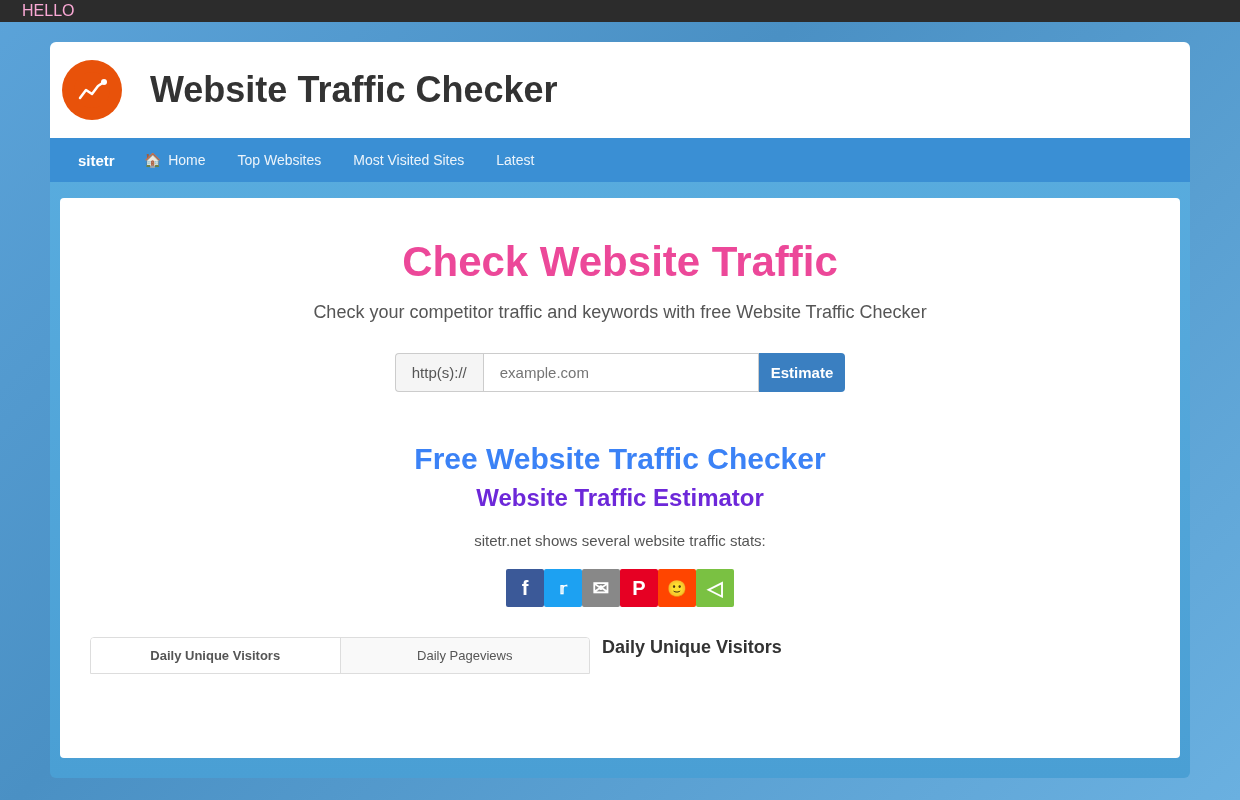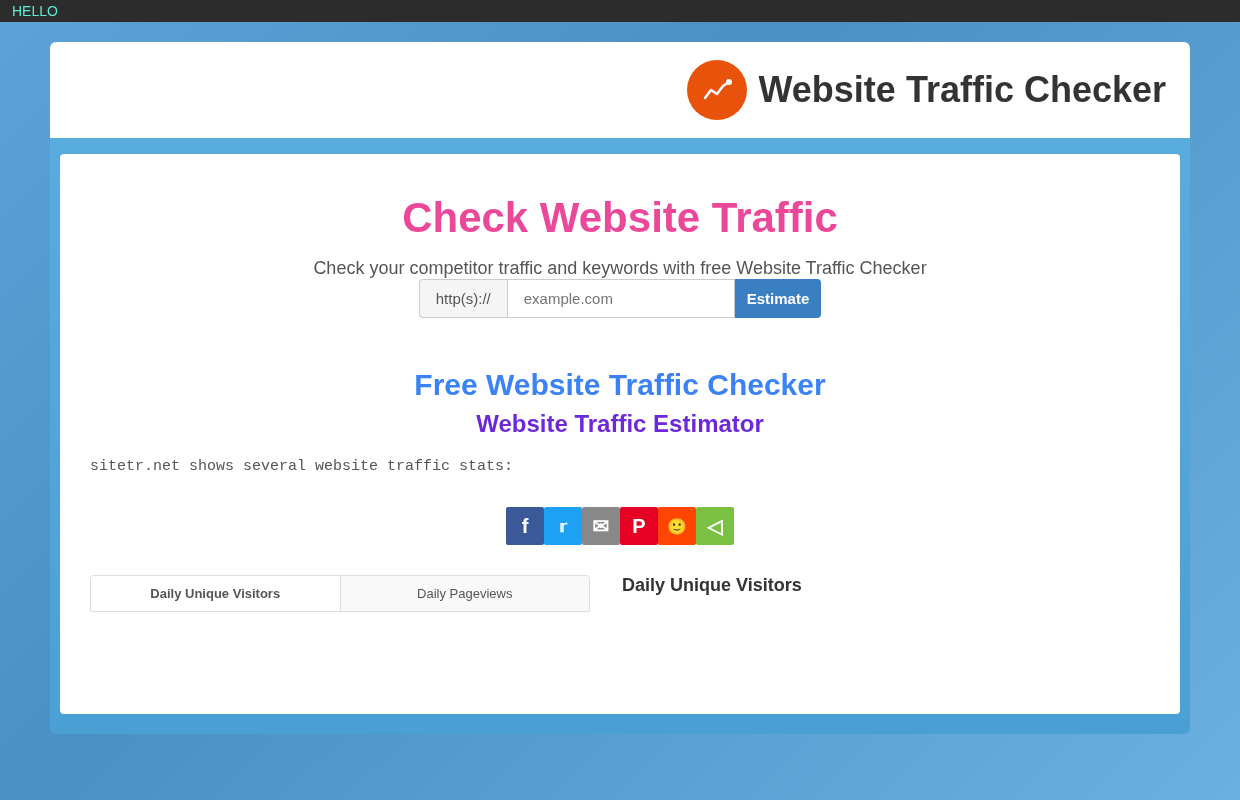--- a/index.html
+++ b/index.html
@@ -5,46 +5,45 @@
     * { margin: 0; padding: 0; box-sizing: border-box; }
     body {
       font-family: Arial, sans-serif;
       background: linear-gradient(135deg, #5ba3d9 0%, #4a90c4 40%, #6ab0e0 100%);
       min-height: 800px;
     }
 
     
     .top-bar {
       background: #2c2c2c;
-      color: #5eead4;
-      font-size: 14px;
-      padding: 4px 12px;
+      color: #f9a8d4;
+      font-size: 16px;
+      padding: 4px 22px;
       height: 22px;
       display: flex;
       align-items: center;
     }
 
     
     .outer-card {
       background: linear-gradient(180deg, #5baee0 0%, #4a9fd4 100%);
       margin: 20px auto;
       max-width: 1140px;
       border-radius: 6px;
       padding-bottom: 10px;
     }
 
     
     .header {
       background: white;
       border-radius: 6px 6px 0 0;
-      padding: 18px 24px;
-      display: flex;
-      align-items: center;
-      gap: 12px;
-      justify-content: flex-end;
+      padding: 18px 12px;
+      display: flex;
+      align-items: center;
+      gap: 28px;
     }
 
     .logo {
       width: 60px;
       height: 60px;
       border-radius: 50%;
       background: #e8520a;
       display: flex;
       align-items: center;
       justify-content: center;
@@ -112,20 +111,21 @@
       font-size: 42px;
       font-weight: bold;
       color: #ec4899;
       margin-bottom: 16px;
     }
 
     .main-subtitle {
       text-align: center;
       font-size: 18px;
       color: #555;
+      margin-bottom: 30px;
     }
 
     
     .search-bar {
       display: flex;
       justify-content: center;
       margin-bottom: 50px;
     }
 
     .search-prefix {
@@ -137,21 +137,21 @@
       color: #555;
       border-radius: 4px 0 0 4px;
       display: flex;
       align-items: center;
     }
 
     .search-input {
       border: 1px solid #ccc;
       padding: 10px 16px;
       font-size: 15px;
-      width: 228px;
+      width: 276px;
       color: #aaa;
       outline: none;
     }
 
     .search-button {
       background: #3a7fc1;
       color: white;
       border: none;
       padding: 10px 12px;
       font-size: 15px;
@@ -178,25 +178,24 @@
     }
 
     .section-question {
       text-align: center;
       font-size: 16px;
       color: #3a8fd4;
       margin-bottom: 6px;
     }
 
     .section-desc {
-      text-align: left;
+      text-align: center;
       font-size: 15px;
       color: #555;
-      margin-bottom: 32px;
-      font-family: Liberation Mono, monospace;
+      margin-bottom: 20px;
     }
 
     
     .social-icons {
       display: flex;
       justify-content: center;
       gap: 0;
       margin-bottom: 30px;
       font-size: 26px;
     }
@@ -217,21 +216,21 @@
     .social-fb { background: #3b5998; }
     .social-tw { background: #1da1f2; }
     .social-em { background: #888; }
     .social-pi { background: #e60023; }
     .social-rd { background: #ff4500; }
     .social-sh { background: #7ac142; }
 
     
     .stats-section {
       display: flex;
-      gap: 32px;
+      gap: 12px;
       margin-top: 20px;
     }
 
     .stats-tabs-col {
       flex: 0 0 500px;
     }
 
     .stats-tabs {
       display: flex;
       border: 1px solid #ddd;
@@ -276,20 +275,36 @@
     <div class="logo">
       <svg viewBox="0 0 36 36" fill="none" xmlns="http://www.w3.org/2000/svg">
         <circle cx="18" cy="18" r="18" fill="#e8520a"></circle>
         <polyline points="6,26 12,18 18,22 24,14 30,10" stroke="white" stroke-width="2.5" fill="none" stroke-linecap="round" stroke-linejoin="round"></polyline>
         <circle cx="30" cy="10" r="3" fill="white"></circle>
       </svg>
     </div>
     <h1 class="site-title">Website Traffic Checker</h1>
   </div>
 
+  <nav class="navbar">
+    <span class="nav-brand">sitetr</span>
+    <a class="nav-item">
+      <span class="home-icon">🏠</span>
+      <span>Home</span>
+    </a>
+    <a class="nav-item">
+      <span>Top Websites</span>
+    </a>
+    <a class="nav-item">
+      <span>Most Visited Sites</span>
+    </a>
+    <a class="nav-item">
+      <span>Latest</span>
+    </a>
+  </nav>
 
   <div class="main-card">
 
     <h2 class="main-title">Check Website Traffic</h2>
     <p class="main-subtitle">Check your competitor traffic and keywords with free Website Traffic Checker</p>
 
     <div class="search-bar">
       <span class="search-prefix">http(s)://</span>
       <input class="search-input" type="text" placeholder="example.com" style="">
       <button class="search-button">Estimate</button>

